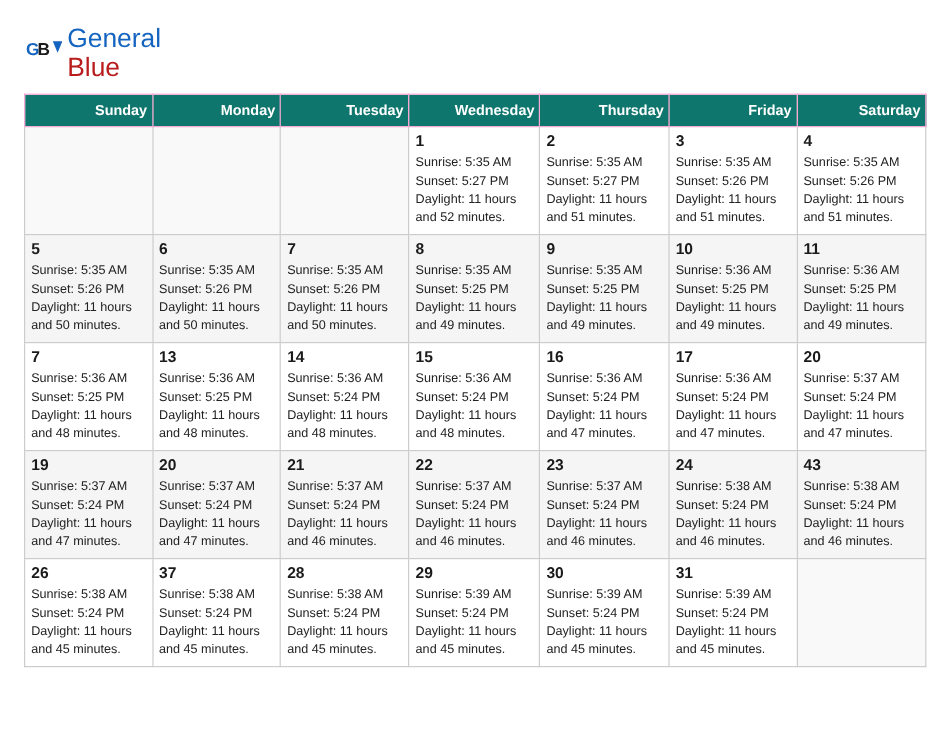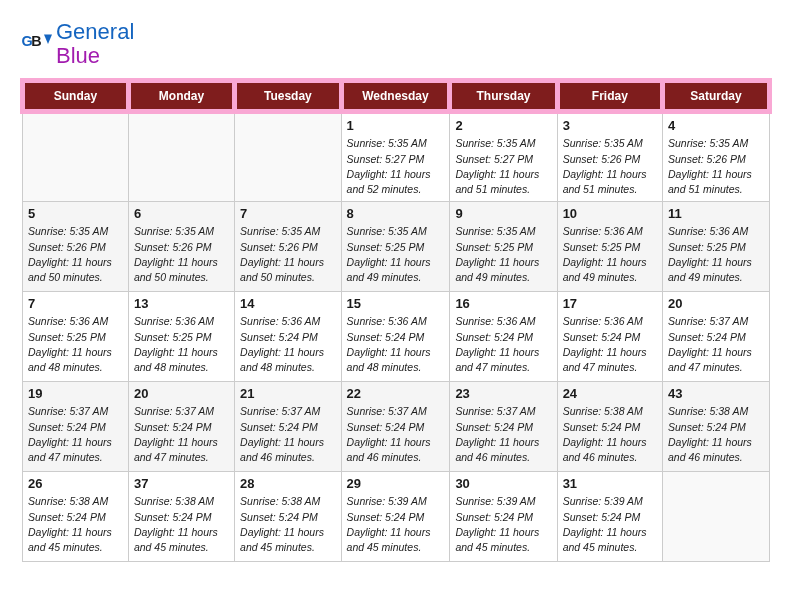--- a/index.html
+++ b/index.html
@@ -19,21 +19,21 @@
     .logo {
       display: flex;
       align-items: center;
     }
     .logo-text {
       font-size: 22px;
       font-weight: normal;
       color: #1a1a1a;
       line-height: 1.1;
     }
-    .logo-text span { color: #a21caf; }
+    .logo-text span { color: #b91c1c; }
     .logo-icon {
       width: 32px;
       height: 32px;
       margin-right: 4px;
     }
     .title-block {
       text-align: right;
     }
     .title-block .month-year {
       font-size: 36px;
@@ -43,47 +43,46 @@
     .title-block .location {
       font-size: 16px;
       color: #333;
     }
     table {
       width: 100%;
       border-collapse: collapse;
       font-size: 11px;
     }
     thead tr th {
-      background-color: #7f1d1d;
+      background-color: #0f766e;
       color: #fff;
       padding: 6px 4px;
-      text-align: center;
+      text-align: right;
       font-size: 12px;
       font-weight: bold;
-      border: 5px solid #f9a8d4;
+      border: 1px solid #f9a8d4;
     }
     tbody tr td {
       border: 1px solid #ccc;
       vertical-align: top;
       padding: 4px 5px;
       min-height: 80px;
       height: 90px;
       width: 113px;
     }
     .day-num {
       font-size: 13px;
       font-weight: bold;
       color: #1a1a1a;
       margin-bottom: 3px;
     }
     .day-info {
       font-size: 10.5px;
       color: #222;
       line-height: 1.45;
-      font-style: italic;
     }
     tbody tr:nth-child(even) td {
       background: #f5f5f5;
     }
     tbody tr:nth-child(odd) td {
       background: #fff;
     }
     .empty { background: #f9f9f9 !important; }
   </style>
 </head>

